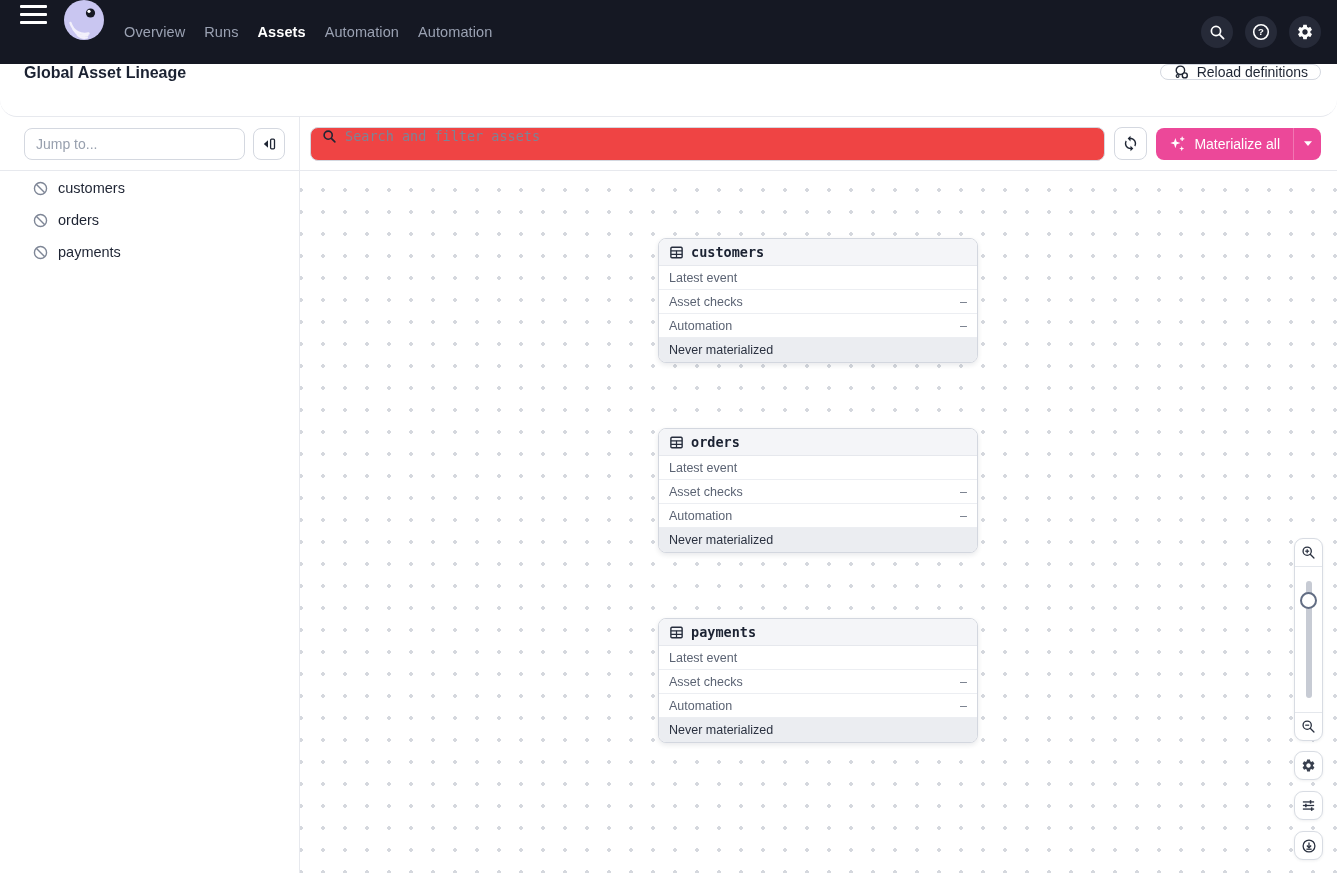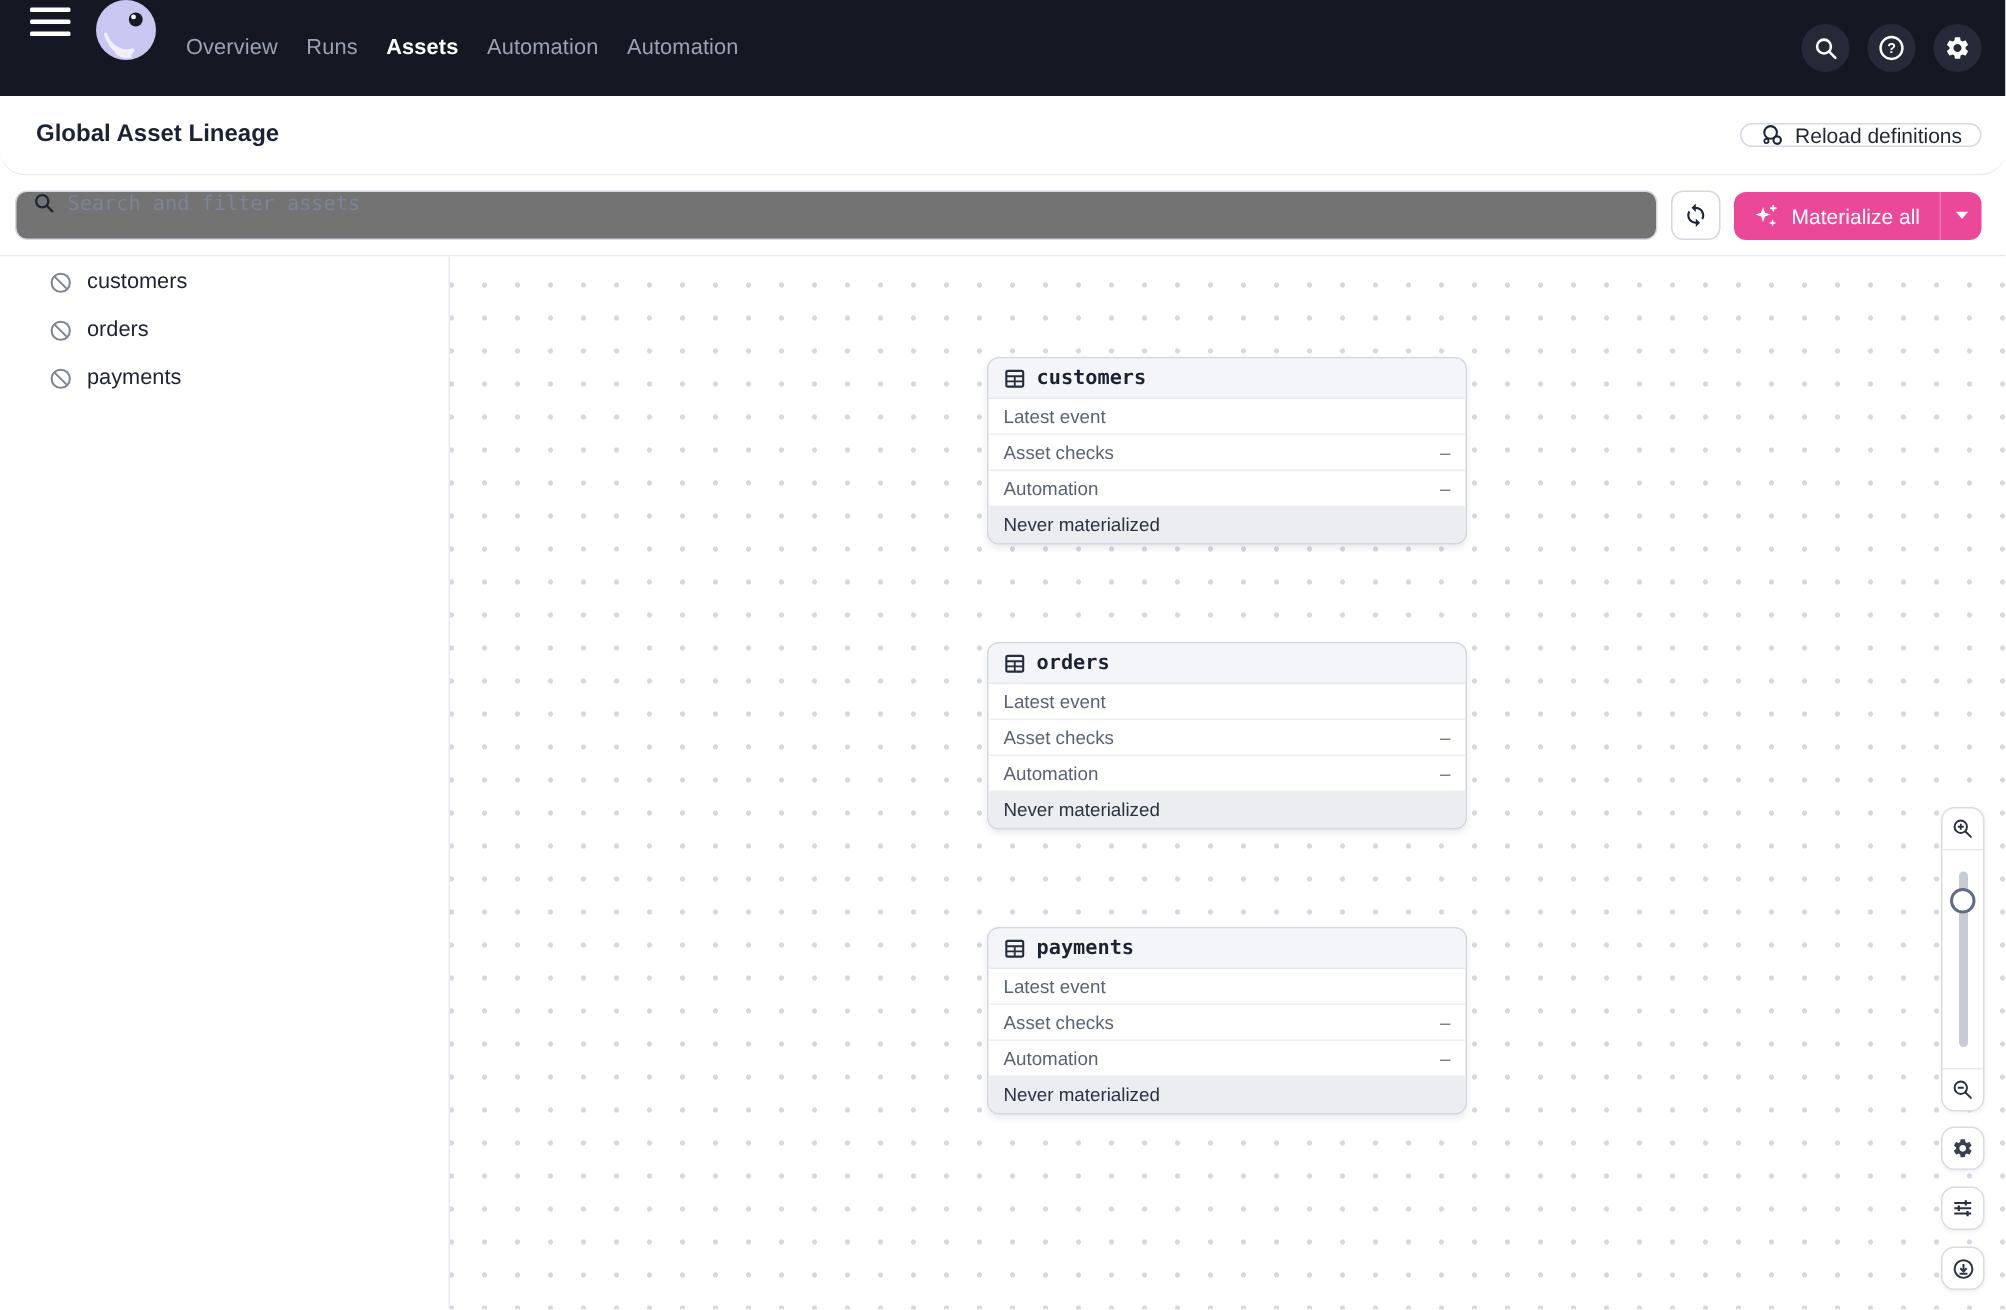--- a/index.html
+++ b/index.html
@@ -11,32 +11,32 @@
   .hamburger { width:28px; height:28px; display:flex; flex-direction:column; justify-content:center; gap:5px; cursor:pointer; }
   .hamburger span { display:block; width:27px; height:3px; background:#fff; border-radius:1px; }
   .logo { width:40px; height:40px; margin:0 20px 0 16px; flex:0 0 auto; }
   .nav-links { display:flex; gap:19px; align-items:center; }
   .nav-link { font-size:14.5px; font-weight:500; color:#9AA1B2; cursor:pointer; letter-spacing:.1px; }
   .nav-link.active { color:#fff; font-weight:700; }
   .nav-right { margin-left:auto; display:flex; gap:12px; align-items:center; }
   .nav-icon-btn { width:32px; height:32px; border-radius:50%; background:#262A38; display:flex; align-items:center; justify-content:center; cursor:pointer; }
 
   
-  .page-header { height:53px; background:#fff; border-bottom:1px solid #E7E9EE; display:flex; align-items:center; padding:0 16px 0 24px;border-radius:17px; }
+  .page-header { height:53px; background:#fff; border-bottom:1px solid #E7E9EE; display:flex; padding:0 16px 0 24px;border-radius:17px; }
   .page-title { font-size:16px; font-weight:700; color:#1B2232; }
   .reload-btn { margin-left:auto; height:16px; background:#fff; border:1px solid #D4D8E0; border-radius:8px; display:flex; align-items:center; gap:8px; padding:0 12px; font-size:14px; color:#1F2634; cursor:pointer; }
 
   
   .toolbar { height:54px; border-bottom:1px solid #E7E9EE; display:flex; background:#fff; }
   .toolbar-left { width:300px; flex:0 0 300px; border-right:1px solid #E7E9EE; display:flex; align-items:center; gap:8px; padding:0 14px 0 24px; }
   .jump-input { flex:1; min-width:0; height:32px; border:1px solid #D4D8E0; border-radius:8px; padding:0 11px; font-size:14px; color:#1F2634; outline:none; font-family:"Liberation Sans", sans-serif; }
   .jump-input::placeholder { color:#98A0AE; }
   .sq-btn { width:32px; height:32px; flex:0 0 auto; background:#fff; border:1px solid #D4D8E0; border-radius:8px; display:flex; align-items:center; justify-content:center; cursor:pointer; }
   .toolbar-main { flex:1; display:flex; align-items:center; gap:9px; padding:0 16px 0 10px; }
-  .search-box { flex:1; height:33px; border:1px solid #D4D8E0; border-radius:8px; display:flex; align-items:flex-start; gap:8px; padding:0 11px; background:#737373; }
+  .search-box { flex:1; height:33px; border:1px solid #D4D8E0; border-radius:8px; display:flex; align-items:flex-end; gap:8px; padding:16px 11px; background:#ef4444; }
   .search-input { flex:1; border:none; outline:none; font-family:"DejaVu Sans Mono","Liberation Mono",monospace; font-size:13.5px; color:#1F2634; background:transparent; }
   .search-input::placeholder { color:#7C8496; }
   .refresh-btn { width:33px; height:33px; }
   .materialize { height:32px; background:#ec4899; border-radius:8px; display:flex; align-items:stretch; color:#fff; overflow:hidden; }
   .mat-main { display:flex; align-items:center; gap:8px; padding:0 13px; font-size:14px; font-weight:500; cursor:pointer; }
   .mat-caret { width:28px; border-left:1px solid rgba(255,255,255,.25); display:flex; align-items:center; justify-content:center; cursor:pointer; }
 
   
   .content { display:flex; height:702px; }
   .sidebar { width:300px; flex:0 0 300px; border-right:1px solid #E7E9EE; padding-top:1px; background:#fff; }
@@ -116,20 +116,29 @@
     <svg width="16" height="16" viewBox="0 0 16 16">
       <circle cx="7.4" cy="6.3" r="4.2" stroke="#1F2634" stroke-width="1.4" fill="none"></circle>
       <circle cx="11.8" cy="11.4" r="2.5" stroke="#1F2634" stroke-width="1.4" fill="#fff"></circle>
       <circle cx="4.6" cy="12" r="1.4" stroke="#1F2634" stroke-width="1.2" fill="#fff"></circle>
     </svg>
     <span>Reload definitions</span>
   </button>
 </div>
 
 <div class="toolbar">
+  <div class="toolbar-left">
+    <input class="jump-input" placeholder="Jump to..." style="">
+    <div class="sq-btn">
+      <svg width="16" height="16" viewBox="0 0 16 16">
+        <path d="M7 4.2 L2.8 8 L7 11.8 Z" fill="#1F2634"></path>
+        <rect x="9.6" y="3.2" width="3.9" height="9.6" rx="1" stroke="#1F2634" stroke-width="1.3" fill="none"></rect>
+      </svg>
+    </div>
+  </div>
   <div class="toolbar-main">
     <div class="search-box">
       <svg width="15" height="15" viewBox="0 0 17 17">
         <circle cx="7" cy="7" r="4.6" stroke="#1F2634" stroke-width="1.8" fill="none"></circle>
         <line x1="10.6" y1="10.6" x2="14.6" y2="14.6" stroke="#1F2634" stroke-width="1.8" stroke-linecap="round"></line>
       </svg>
       <input class="search-input" placeholder="Search and filter assets" style="">
     </div>
     <div class="sq-btn refresh-btn">
       <svg width="17" height="17" viewBox="0 0 24 24">

